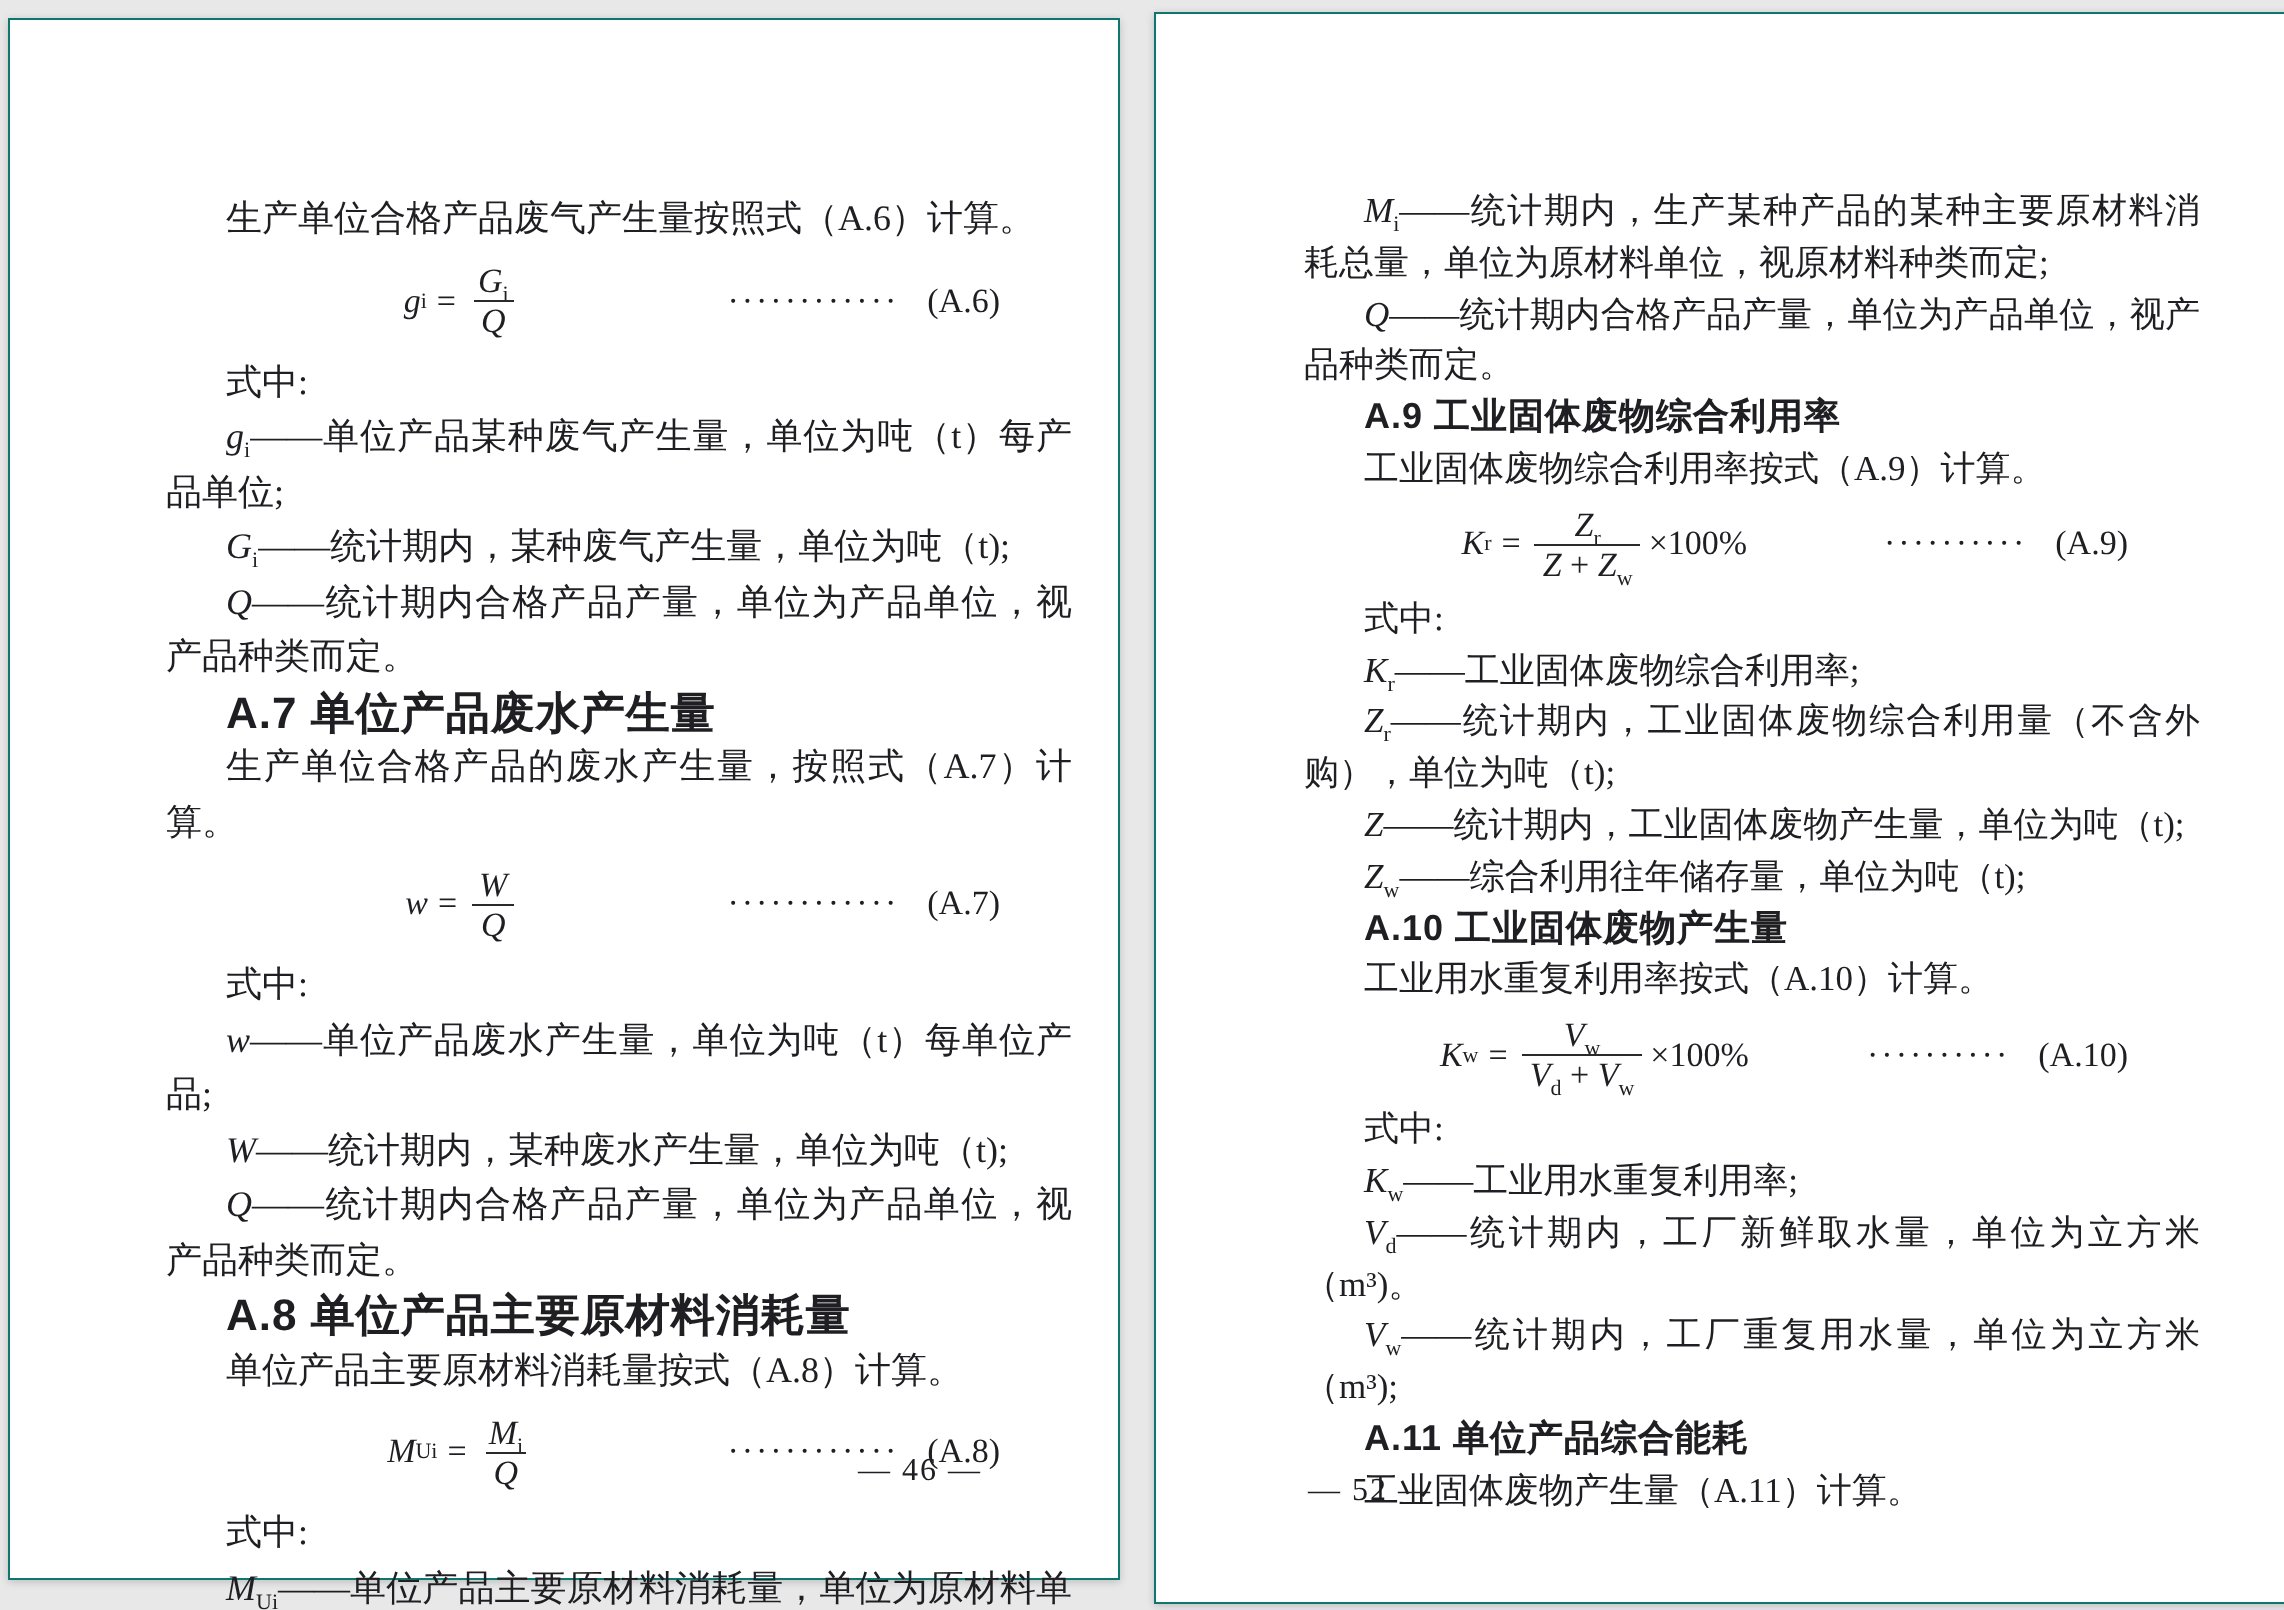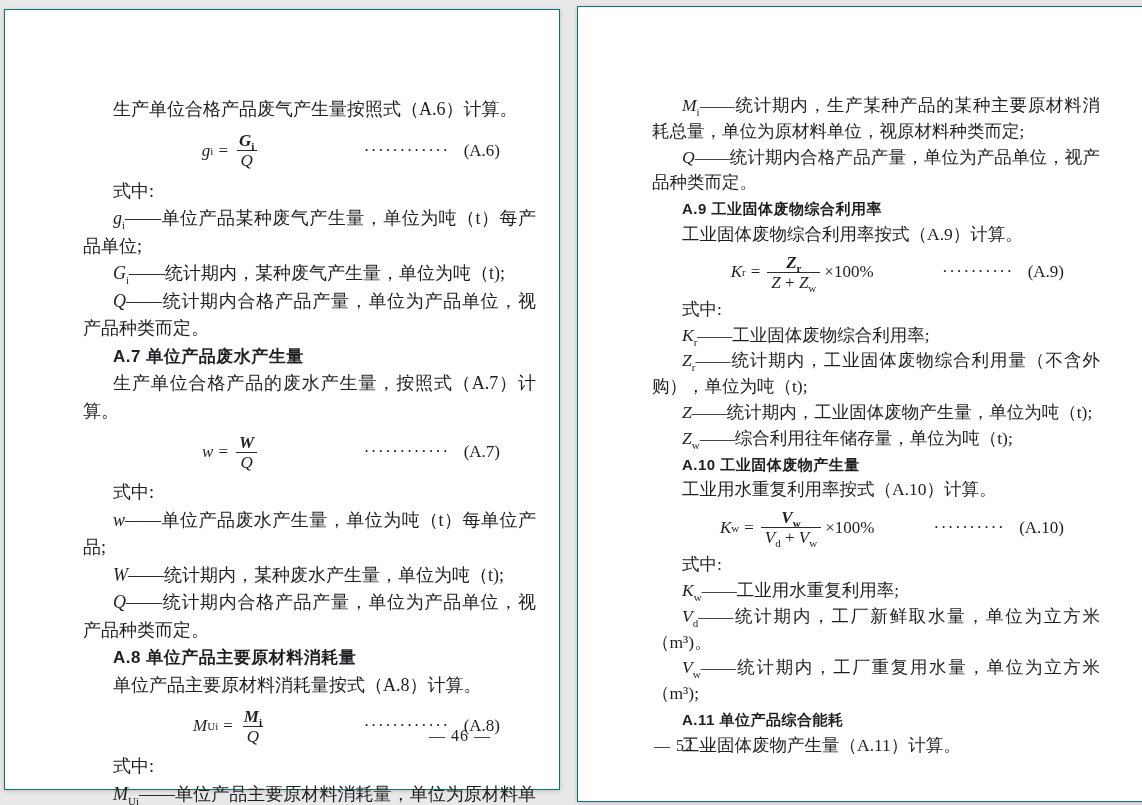--- a/index.html
+++ b/index.html
@@ -38,24 +38,24 @@
   .para {
     margin: 0;
     text-indent: 30px;
     text-align: justify;
   }
   .heading {
     margin: 0;
     text-indent: 30px;
     font-weight: bold;
     font-family: "Liberation Sans", "DejaVu Sans", sans-serif;
-    font-size: 17px;
+    font-size: 22px;
     letter-spacing: 0.5px;
   }
-  .page-right .heading { font-size: 15px; }
+  .page-right .heading { font-size: 18px; }
 
   .mvar { font-style: italic; }
   sub.msub { font-size: 11px; line-height: 0; }
 
   .formula {
     display: flex;
     align-items: center;
     height: 54px;
     padding-right: 36px;
     font-size: 17px;
@@ -67,21 +67,21 @@
   .fmath { display: inline-flex; align-items: center; white-space: nowrap; }
   .feq { margin: 0 5px; }
   .frac {
     display: inline-flex;
     flex-direction: column;
     align-items: center;
     text-align: center;
     margin: 0 2px;
     line-height: 19px;
   }
-  .frac .num { padding: 0 4px; font-weight: bold; }
+  .frac .num { padding: 0 4px; }
   .frac .den { border-top: 1px solid #2a2a2a; padding: 0 4px; }
   .fsuffix { margin-left: 2px; }
   .fdots { margin-right: 14px; letter-spacing: 1.5px; white-space: nowrap; }
   .flabel { white-space: nowrap; }
 
   .page-num {
     position: absolute;
     font-size: 16px;
     color: #1f1f23;
     letter-spacing: 1px;

